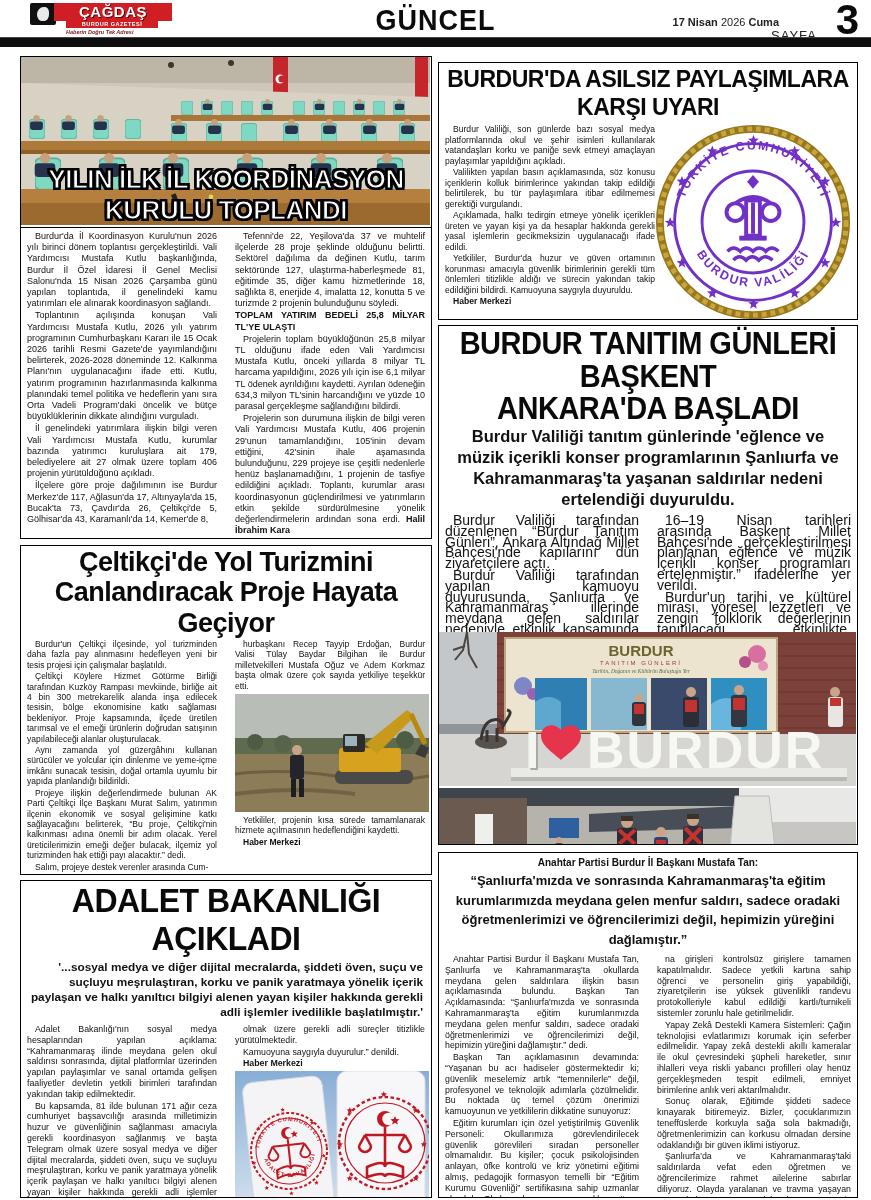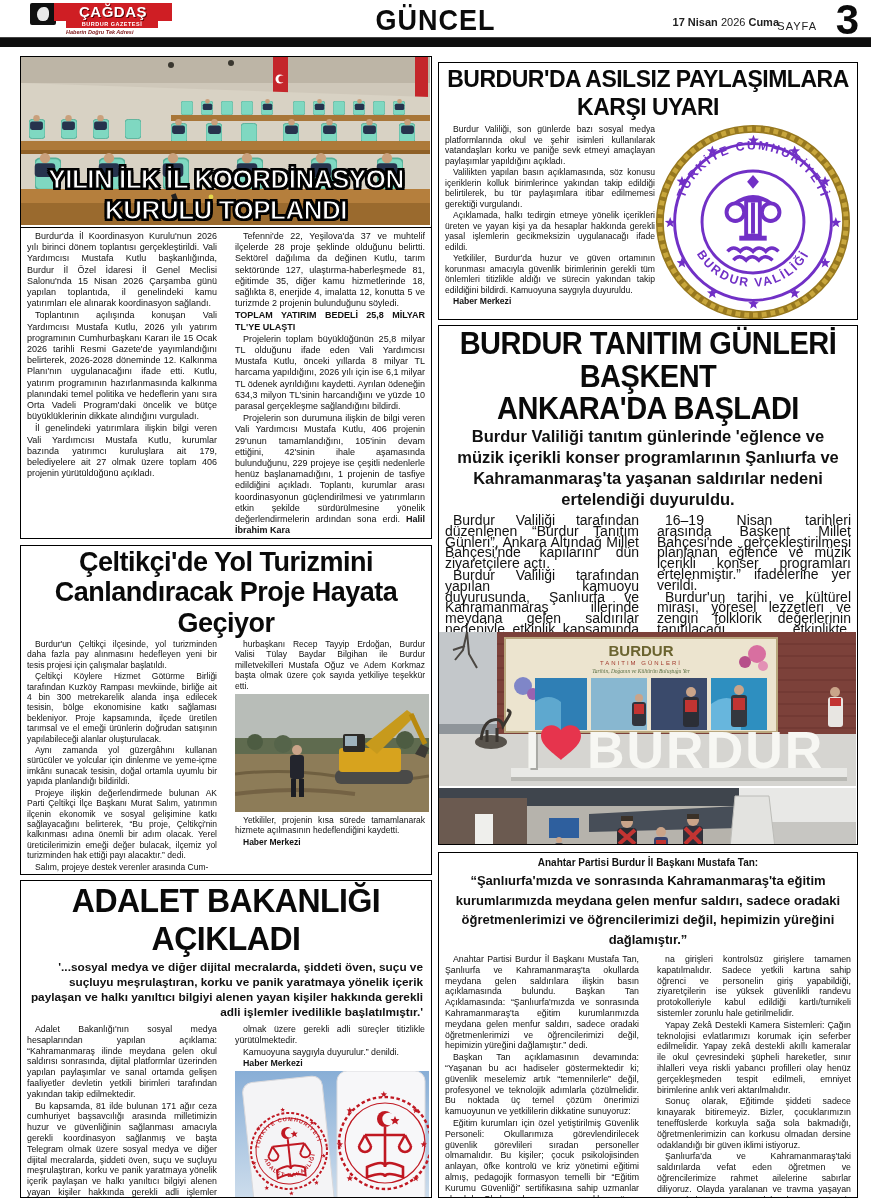--- a/index.html
+++ b/index.html
@@ -13,21 +13,21 @@
   .logo-main{position:absolute;left:24px;top:0;width:118px;height:18px;background:#cf1e24;color:#fff;
              font-weight:800;font-size:15px;letter-spacing:.5px;text-align:center;line-height:18px;
              text-shadow:1px 1px 0 #5a0406;}
   .logo-sub{position:absolute;left:36px;top:18px;width:92px;height:7px;background:#cf1e24;color:#fff;
             font-weight:700;font-size:5.5px;text-align:center;line-height:7px;letter-spacing:.5px;}
   .logo-tag{position:absolute;left:36px;top:26px;width:100px;font-style:italic;font-size:5.5px;color:#7c1416;font-weight:700;}
   .guncel{position:absolute;left:0;right:0;top:5px;text-align:center;font-weight:800;font-size:27px;
           letter-spacing:1px;color:#0b0b0b;transform:scaleY(1.08);}
   .dateline{position:absolute;right:92px;top:16px;font-size:11px;color:#222;white-space:nowrap;}
   .dateline .b{font-weight:700;}
-  .sayfa{position:absolute;right:54px;top:20px;font-size:11px;letter-spacing:1px;color:#222;}
+  .sayfa{position:absolute;right:54px;top:28px;font-size:13px;letter-spacing:1px;color:#222;}
   .pageno{position:absolute;right:12px;top:-4px;font-size:42px;font-weight:800;color:#0b0b0b;}
   .topbar{position:absolute;left:0;top:37px;width:871px;height:9px;background:#0e0e0e;border-top:1px solid #444;}
   
   .box{position:absolute;border:1.6px solid #000;background:#fff;overflow:hidden;box-sizing:border-box;}
   .art p{margin:0 0 1px;text-align:justify;text-indent:8px;font-size:9px;line-height:11.2px;}
   .tight p{font-size:8.6px;line-height:10.5px;}
   .cols{display:flex;gap:18px;padding:3px 6px;}
   .cols .col{flex:1 1 0;min-width:0;}
   .subhead-inline{font-weight:800;text-indent:0 !important;}
   .byl{font-weight:800;}
@@ -176,20 +176,21 @@
         <rect x="150" y="138" width="5" height="10" fill="#222" transform="rotate(-20 150 138)"></rect>
         <circle cx="190" cy="140" r="2.4" fill="#e5d84a"></circle>
       </svg>
       <div class="a-head">YILIN İLK İL KOORDİNASYON KURULU TOPLANDI</div>
     </div>
     <div class="cols">
       <div class="col">
         <p>Burdur'da İl Koordinasyon Kurulu'nun 2026 yılı birinci dönem toplantısı gerçekleştirildi. Vali Yardımcısı Mustafa Kutlu başkanlığında, Burdur İl Özel İdaresi İl Genel Meclisi Salonu'nda 15 Nisan 2026 Çarşamba günü yapılan toplantıda, il genelindeki kamu yatırımları ele alınarak koordinasyon sağlandı.</p>
         <p>Toplantının açılışında konuşan Vali Yardımcısı Mustafa Kutlu, 2026 yılı yatırım programının Cumhurbaşkanı Kararı ile 15 Ocak 2026 tarihli Resmi Gazete'de yayımlandığını belirterek, 2026-2028 döneminde 12. Kalkınma Planı'nın uygulanacağını ifade etti. Kutlu, yatırım programının hazırlanmasında kalkınma planındaki temel politika ve hedeflerin yanı sıra Orta Vadeli Program'daki öncelik ve bütçe büyüklüklerinin dikkate alındığını vurguladı.</p>
         <p>İl genelindeki yatırımlara ilişkin bilgi veren Vali Yardımcısı Mustafa Kutlu, kurumlar bazında yatırımcı kuruluşlara ait 179, belediyelere ait 27 olmak üzere toplam 406 projenin yürütüldüğünü açıkladı.</p>
+        <p>İlçelere göre proje dağılımının ise Burdur Merkez'de 117, Ağlasun'da 17, Altınyayla'da 15, Bucak'ta 73, Çavdır'da 26, Çeltikçi'de 5, Gölhisar'da 43, Karamanlı'da 14, Kemer'de 8,</p>
       </div>
       <div class="col">
         <p>Tefenni'de 22, Yeşilova'da 37 ve muhtelif ilçelerde 28 proje şeklinde olduğunu belirtti. Sektörel dağılıma da değinen Kutlu, tarım sektöründe 127, ulaştırma-haberleşmede 81, eğitimde 35, diğer kamu hizmetlerinde 18, sağlıkta 8, enerjide 4, imalatta 12, konutta 5 ve turizmde 2 projenin bulunduğunu söyledi.</p>
         <p class="subhead-inline">TOPLAM YATIRIM BEDELİ 25,8 MİLYAR TL'YE ULAŞTI</p>
         <p>Projelerin toplam büyüklüğünün 25,8 milyar TL olduğunu ifade eden Vali Yardımcısı Mustafa Kutlu, önceki yıllarda 8 milyar TL harcama yapıldığını, 2026 yılı için ise 6,1 milyar TL ödenek ayrıldığını kaydetti. Ayrılan ödeneğin 634,3 milyon TL'sinin harcandığını ve yüzde 10 parasal gerçekleşme sağlandığını bildirdi.</p>
         <p><span>Projelerin son durumuna ilişkin de bilgi veren Vali Yardımcısı Mustafa Kutlu, 406 projenin 29'unun tamamlandığını, 105'inin devam ettiğini, 42'sinin ihale aşamasında bulunduğunu, 229 projeye ise çeşitli nedenlerle henüz başlanamadığını, 1 projenin de tasfiye edildiğini açıkladı. Toplantı, kurumlar arası koordinasyonun güçlendirilmesi ve yatırımların etkin şekilde sürdürülmesine yönelik değerlendirmelerin ardından sona erdi.</span> <b class="byl">Halil İbrahim Kara</b></p>
       </div>
     </div>
   </div>
 

